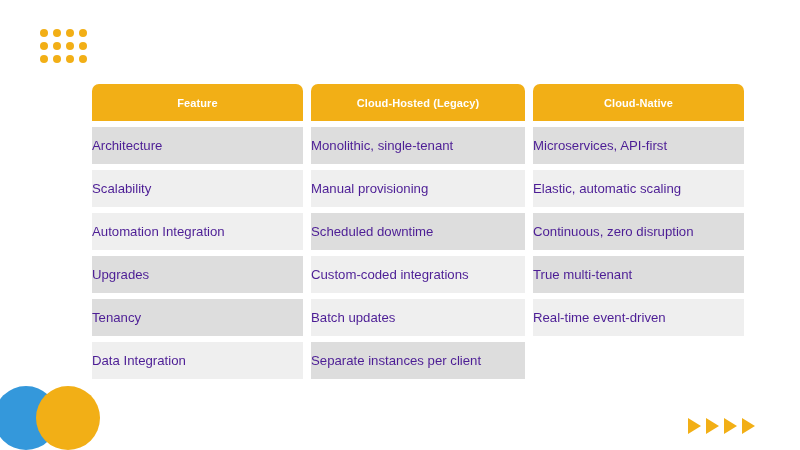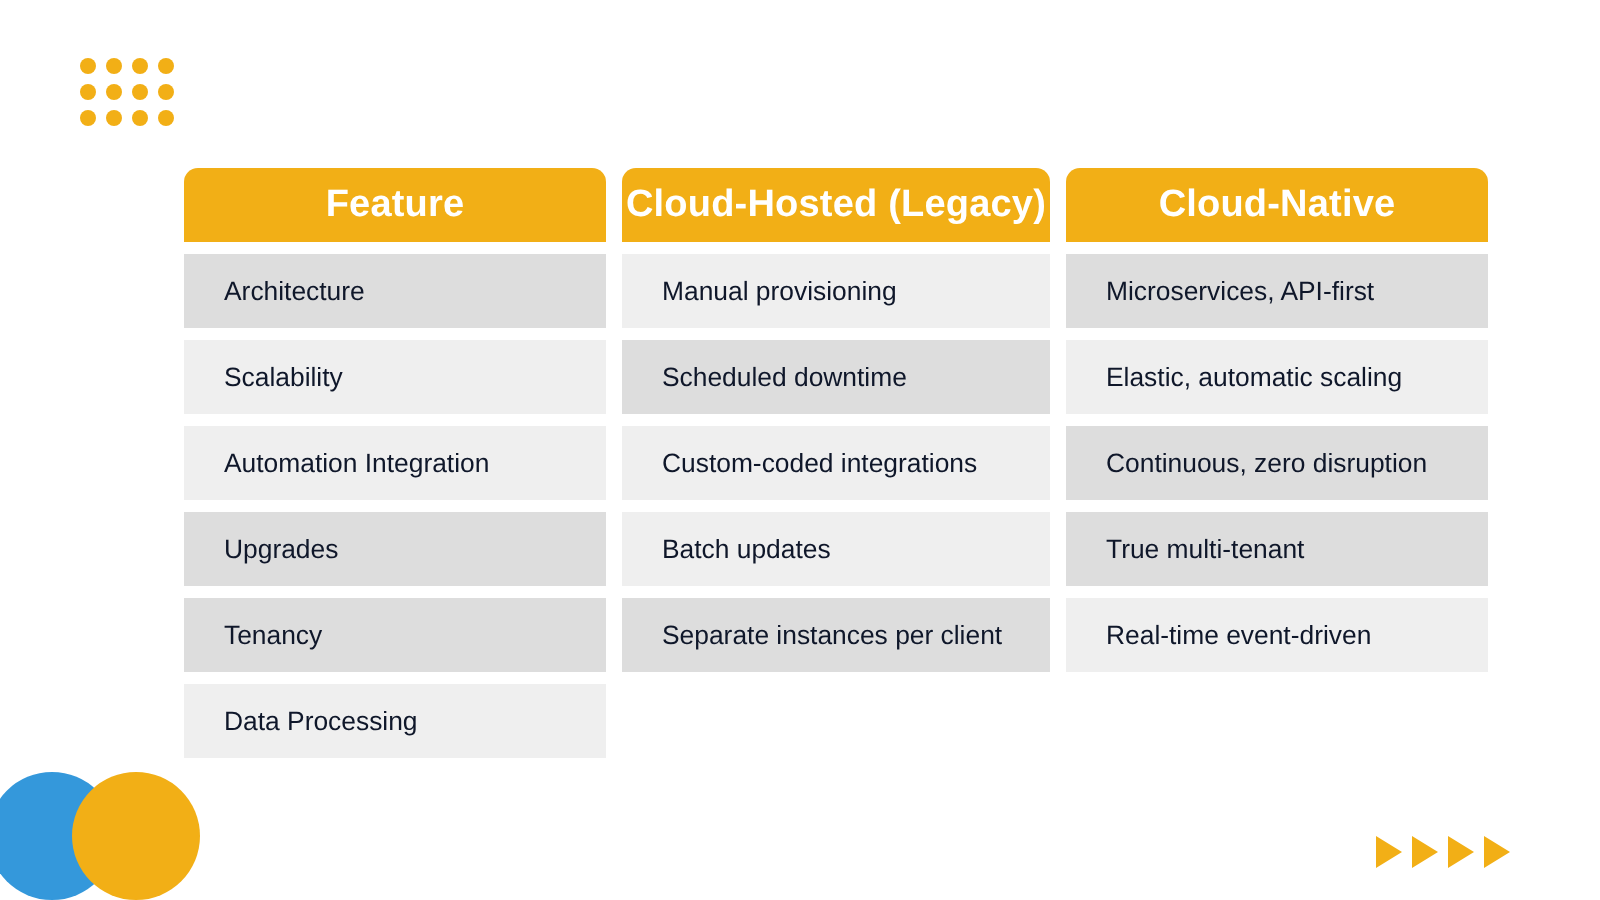--- a/index.html
+++ b/index.html
@@ -45,36 +45,36 @@
   .table-column {
     display: flex;
     flex-direction: column;
     row-gap: 6px;
   }
   .column-header {
     height: 37px;
     background: #F2AF16;
     border-radius: 7px 7px 0 0;
     color: #ffffff;
-    font-size: 19px;
+    font-size: 11px;
     font-weight: bold;
     display: flex;
     align-items: center;
     justify-content: center;
     letter-spacing: 0.1px;
     text-align: center;
   }
   .table-cell {
     height: 37px;
     display: flex;
     align-items: center;
-    padding-left: 20px;
+    padding-left: 0;
     box-sizing: border-box;
     font-size: 13.2px;
-    color: #0f172a;
+    color: #4c1d95;
     white-space: nowrap;
   }
   .table-cell.band-dark  { background: #DDDDDD; }
   .table-cell.band-light { background: #EFEFEF; }
 
   
   #deco-semicircles {
     position: absolute;
     left: 0;
     bottom: 0;
@@ -136,25 +136,26 @@
 
 <div id="comparison-table">
 
   <div class="table-column">
     <div class="column-header">Feature</div>
     <div class="table-cell band-dark">Architecture</div>
     <div class="table-cell band-light">Scalability</div>
     <div class="table-cell band-light">Automation Integration</div>
     <div class="table-cell band-dark">Upgrades</div>
     <div class="table-cell band-dark">Tenancy</div>
-    <div class="table-cell band-light">Data Processing</div>
+    <div class="table-cell band-light">Data Integration</div>
   </div>
 
   <div class="table-column">
     <div class="column-header">Cloud-Hosted (Legacy)</div>
+    <div class="table-cell band-dark">Monolithic, single-tenant</div>
     <div class="table-cell band-light">Manual provisioning</div>
     <div class="table-cell band-dark">Scheduled downtime</div>
     <div class="table-cell band-light">Custom-coded integrations</div>
     <div class="table-cell band-light">Batch updates</div>
     <div class="table-cell band-dark">Separate instances per client</div>
   </div>
 
   <div class="table-column">
     <div class="column-header">Cloud-Native</div>
     <div class="table-cell band-dark">Microservices, API-first</div>

